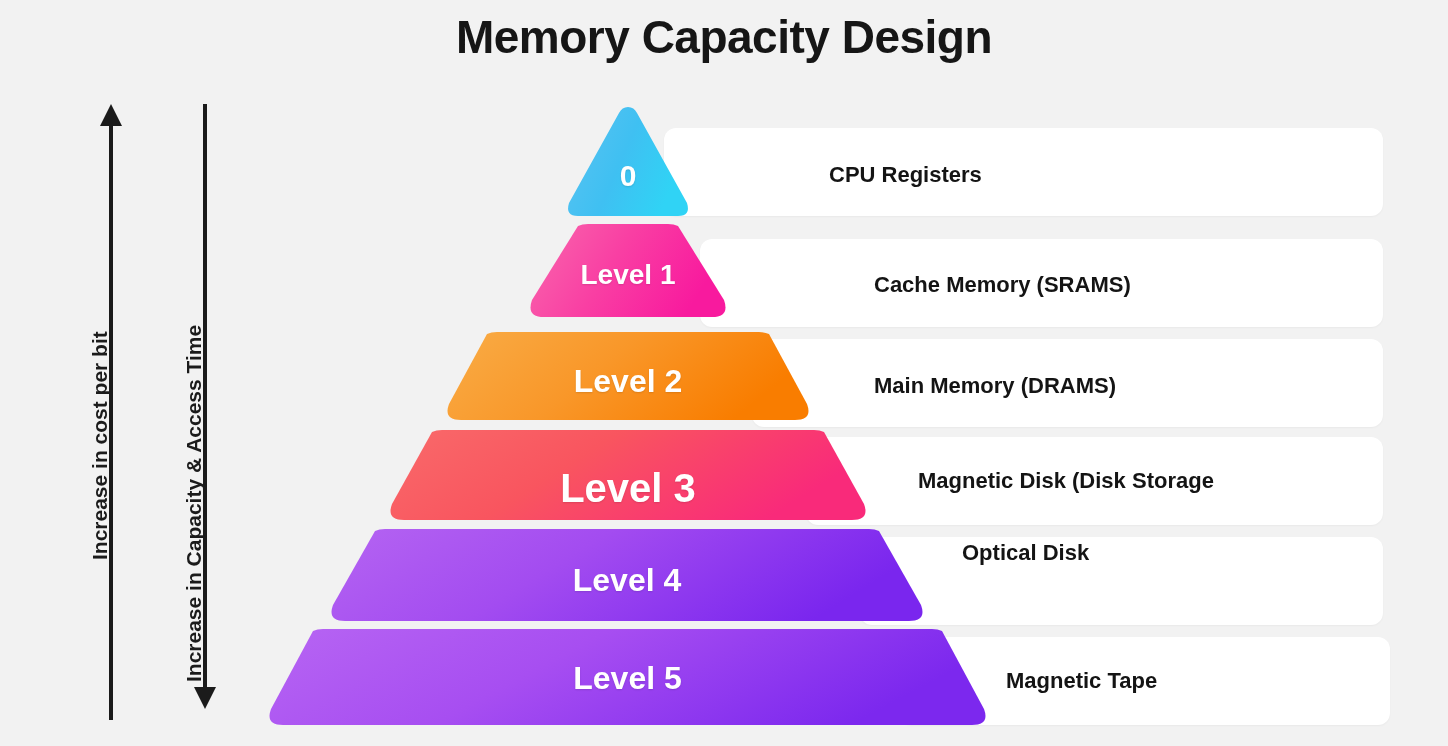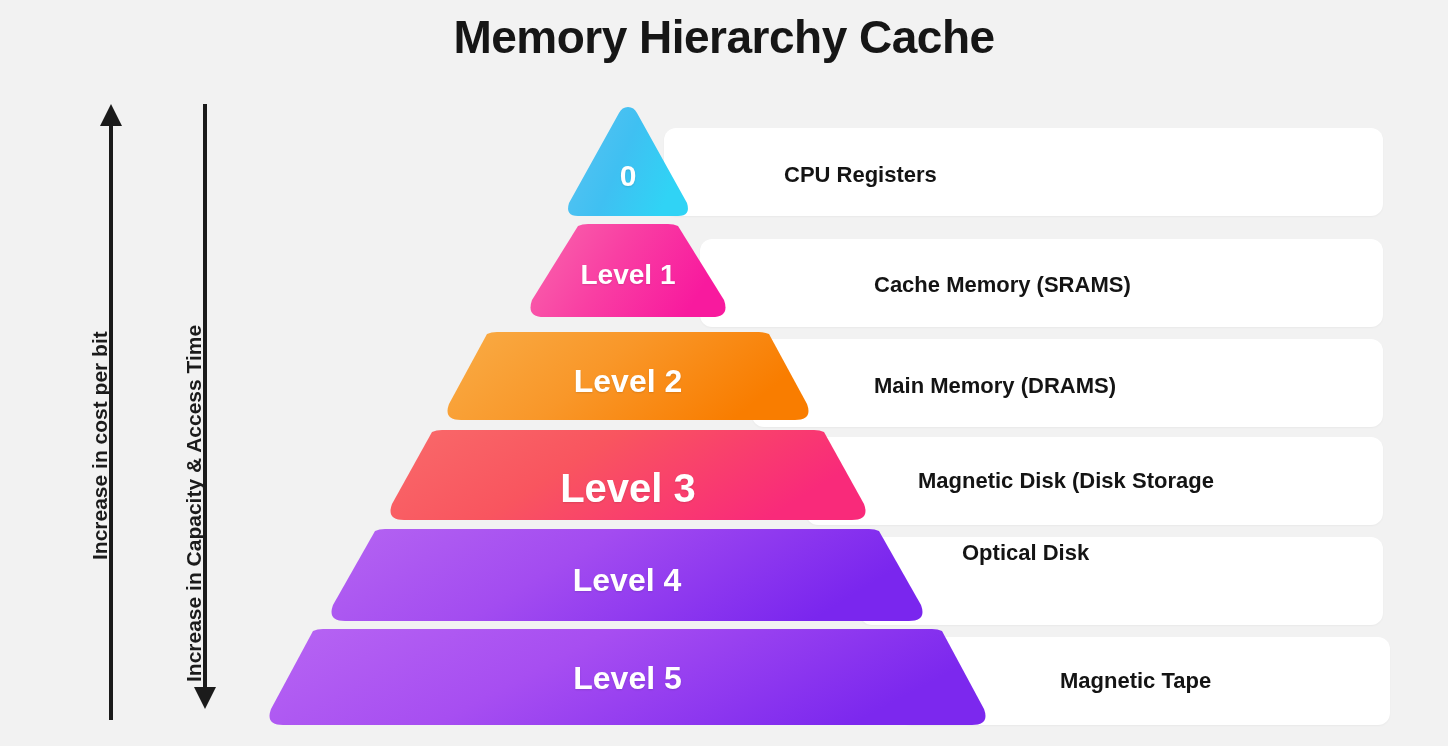--- a/index.html
+++ b/index.html
@@ -108,21 +108,21 @@
     left: 0;
     top: 0;
     overflow: visible;
   }
 </style>
 </head>
 <body>
 
 <div id="stage">
 
-  <div id="title">Memory Hierarchy Cache</div>
+  <div id="title">Memory Capacity Design</div>
 
   <div class="axis">
     <div class="arrow-head arrow-up" style="left:100px; top:104px;"></div>
     <div class="axis-line" style="left:109px; top:125px; height:595px;"></div>
     <div class="axis-label" style="left:88px; top:560px;">Increase in cost per bit</div>
   </div>
 
   <div class="axis">
     <div class="axis-line" style="left:203px; top:104px; height:583px;"></div>
     <div class="arrow-head arrow-down" style="left:194px; top:687px;"></div>
@@ -137,21 +137,21 @@
           <linearGradient id="g0" x1="0" y1="0" x2="1" y2="0.4">
             <stop offset="0%" stop-color="#5cc3f2"></stop>
             <stop offset="55%" stop-color="#3fc0f2"></stop>
             <stop offset="100%" stop-color="#30d3f5"></stop>
           </linearGradient>
         </defs>
         <path d="M 63 2 Q 69 2 72 8 L 122 98 Q 126 111 113 111 L 13 111 Q 0 111 4 98 L 54 8 Q 57 2 63 2 Z" fill="url(#g0)"></path>
       </svg>
       <span class="block-text" style="font-size:30px; margin-top:28px;">0</span>
     </div>
-    <div class="card-label" style="left:784px; top:162px;">CPU Registers</div>
+    <div class="card-label" style="left:829px; top:162px;">CPU Registers</div>
   </div>
 
   <div class="row" style="top:0;">
     <div class="card" style="left:700px; top:239px; width:683px; height:88px;"></div>
     <div class="block" style="left:526px; top:224px; width:204px; height:95px;">
       <svg width="204" height="95" viewBox="0 0 204 95">
         <defs>
           <linearGradient id="g1" x1="0" y1="0" x2="1" y2="0.3">
             <stop offset="0%" stop-color="#f968ad"></stop>
             <stop offset="50%" stop-color="#f93fa3"></stop>
@@ -227,16 +227,16 @@
           <linearGradient id="g5" x1="0" y1="0" x2="1" y2="0.25">
             <stop offset="0%" stop-color="#b765f3"></stop>
             <stop offset="45%" stop-color="#a74ef1"></stop>
             <stop offset="100%" stop-color="#7c28ee"></stop>
           </linearGradient>
         </defs>
         <path d="M 48 2 Q 52 0 58 0 L 667 0 Q 673 0 677 2 L 719 80 Q 725 96 707 96 L 18 96 Q 0 96 6 80 Z" fill="url(#g5)"></path>
       </svg>
       <span class="block-text" style="font-size:32px; margin-top:0;">Level 5</span>
     </div>
-    <div class="card-label" style="left:1060px; top:668px;">Magnetic Tape</div>
+    <div class="card-label" style="left:1006px; top:668px;">Magnetic Tape</div>
   </div>
 
 </div>
 
 </body></html>

